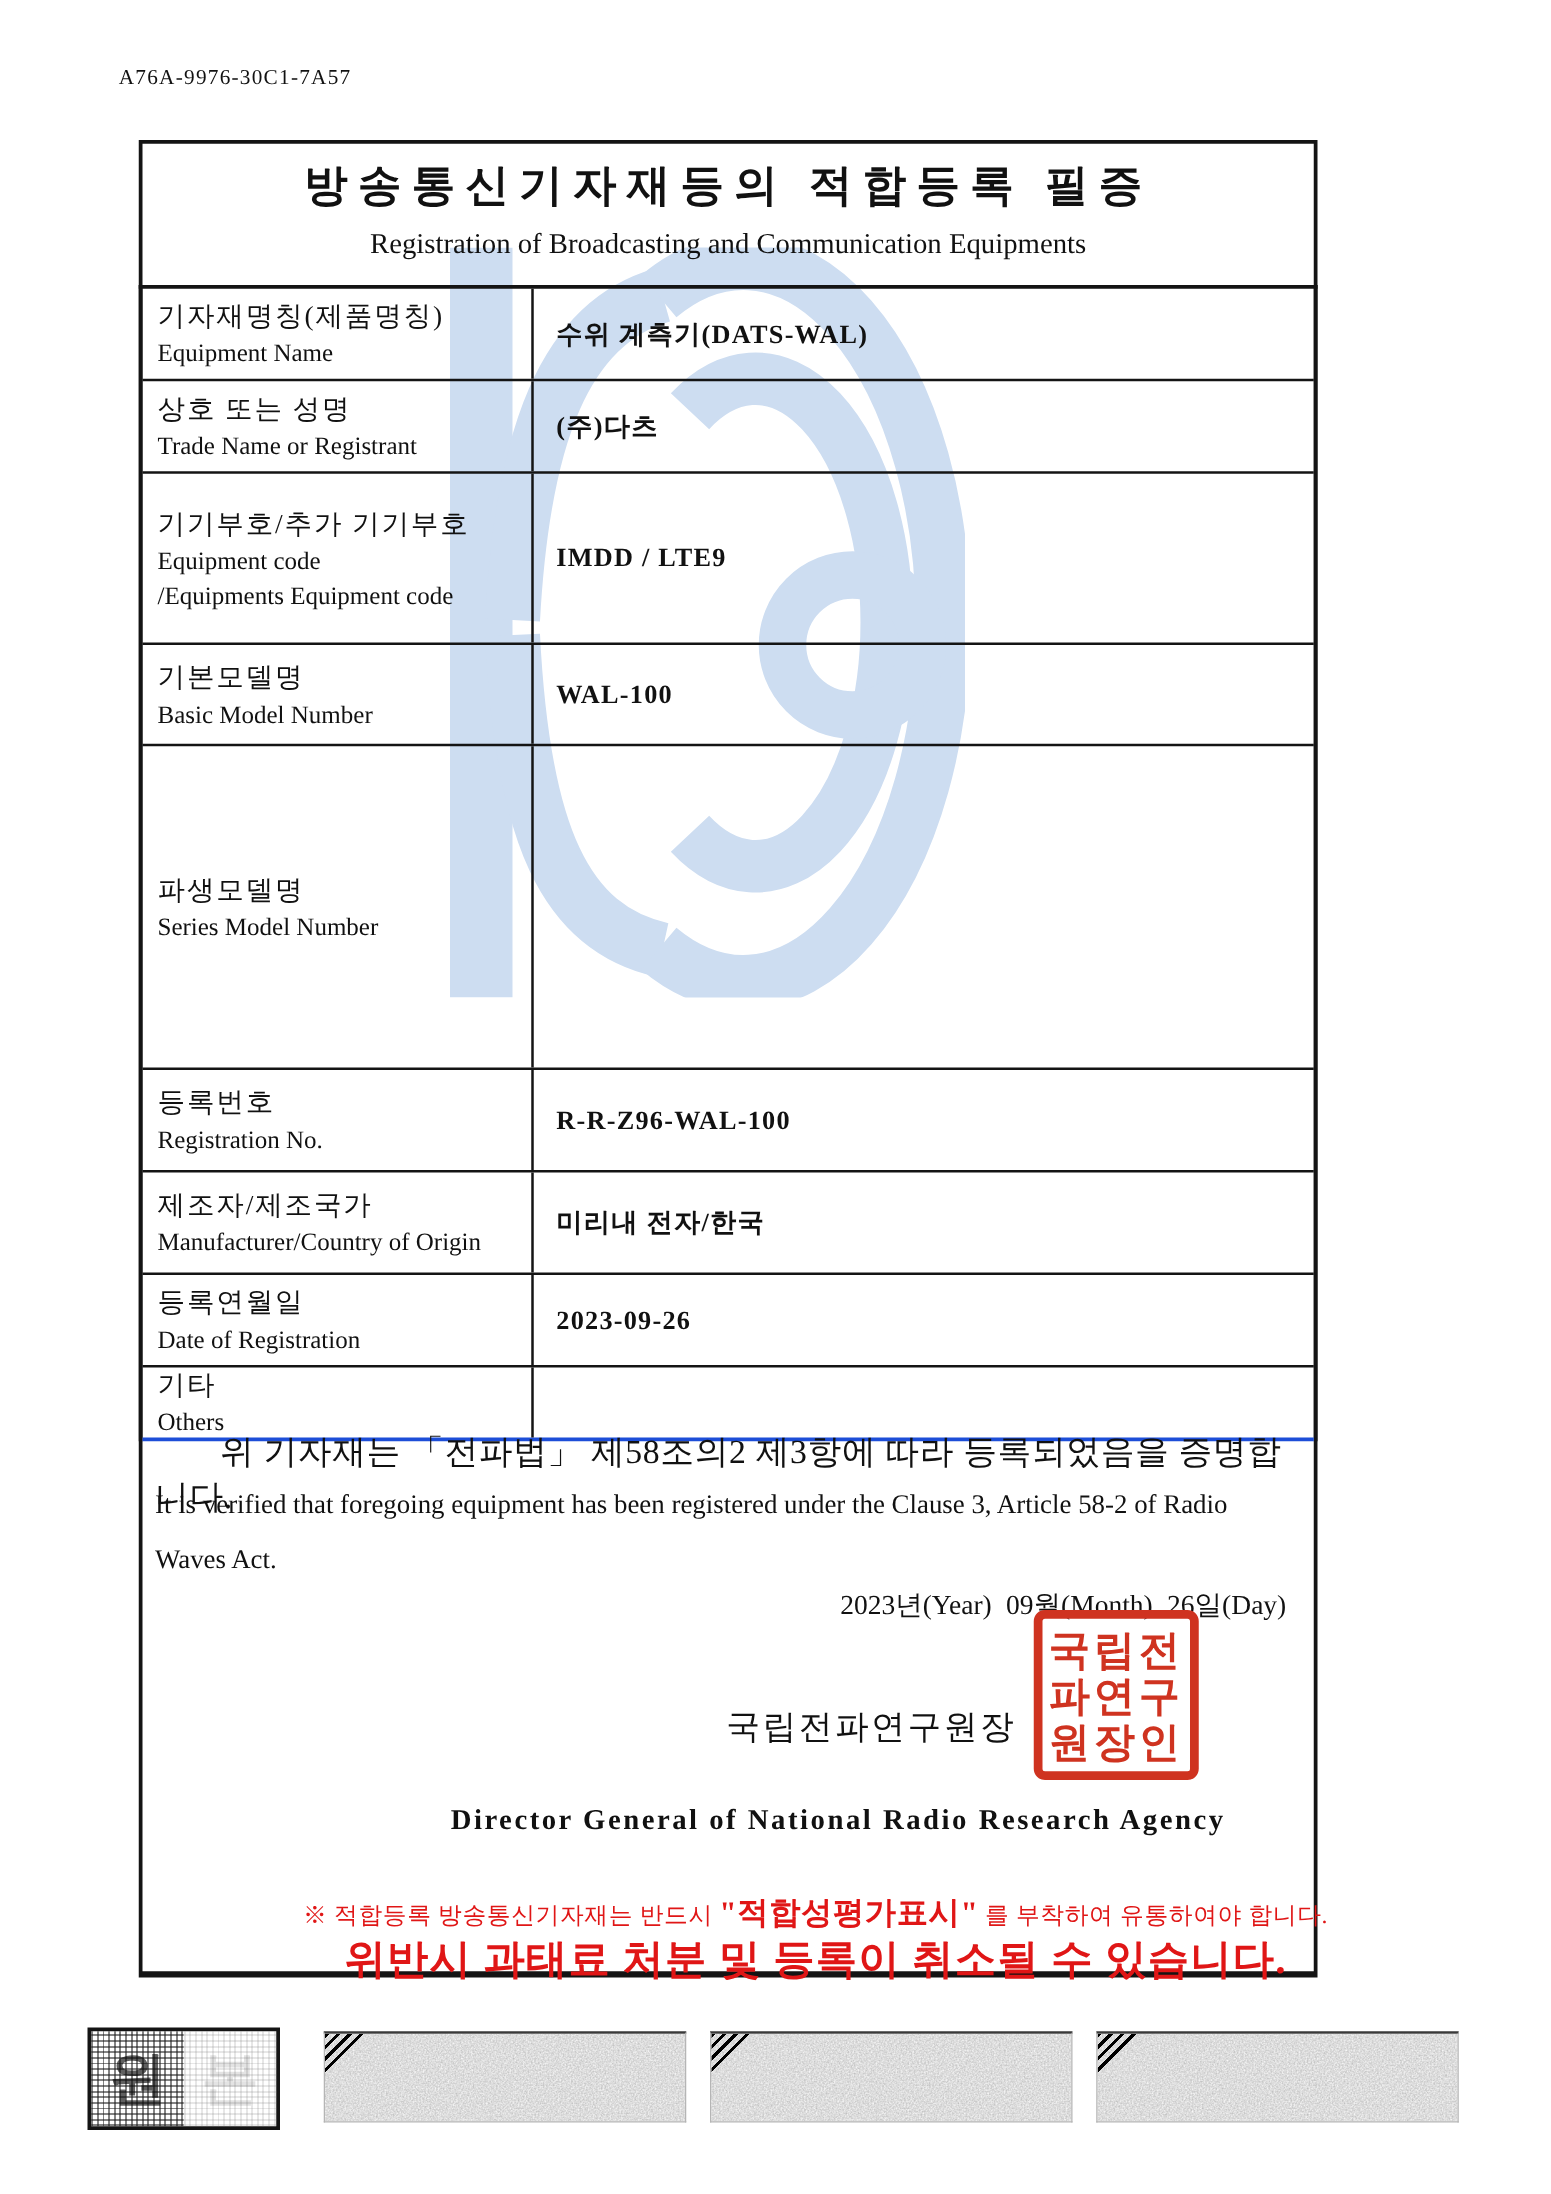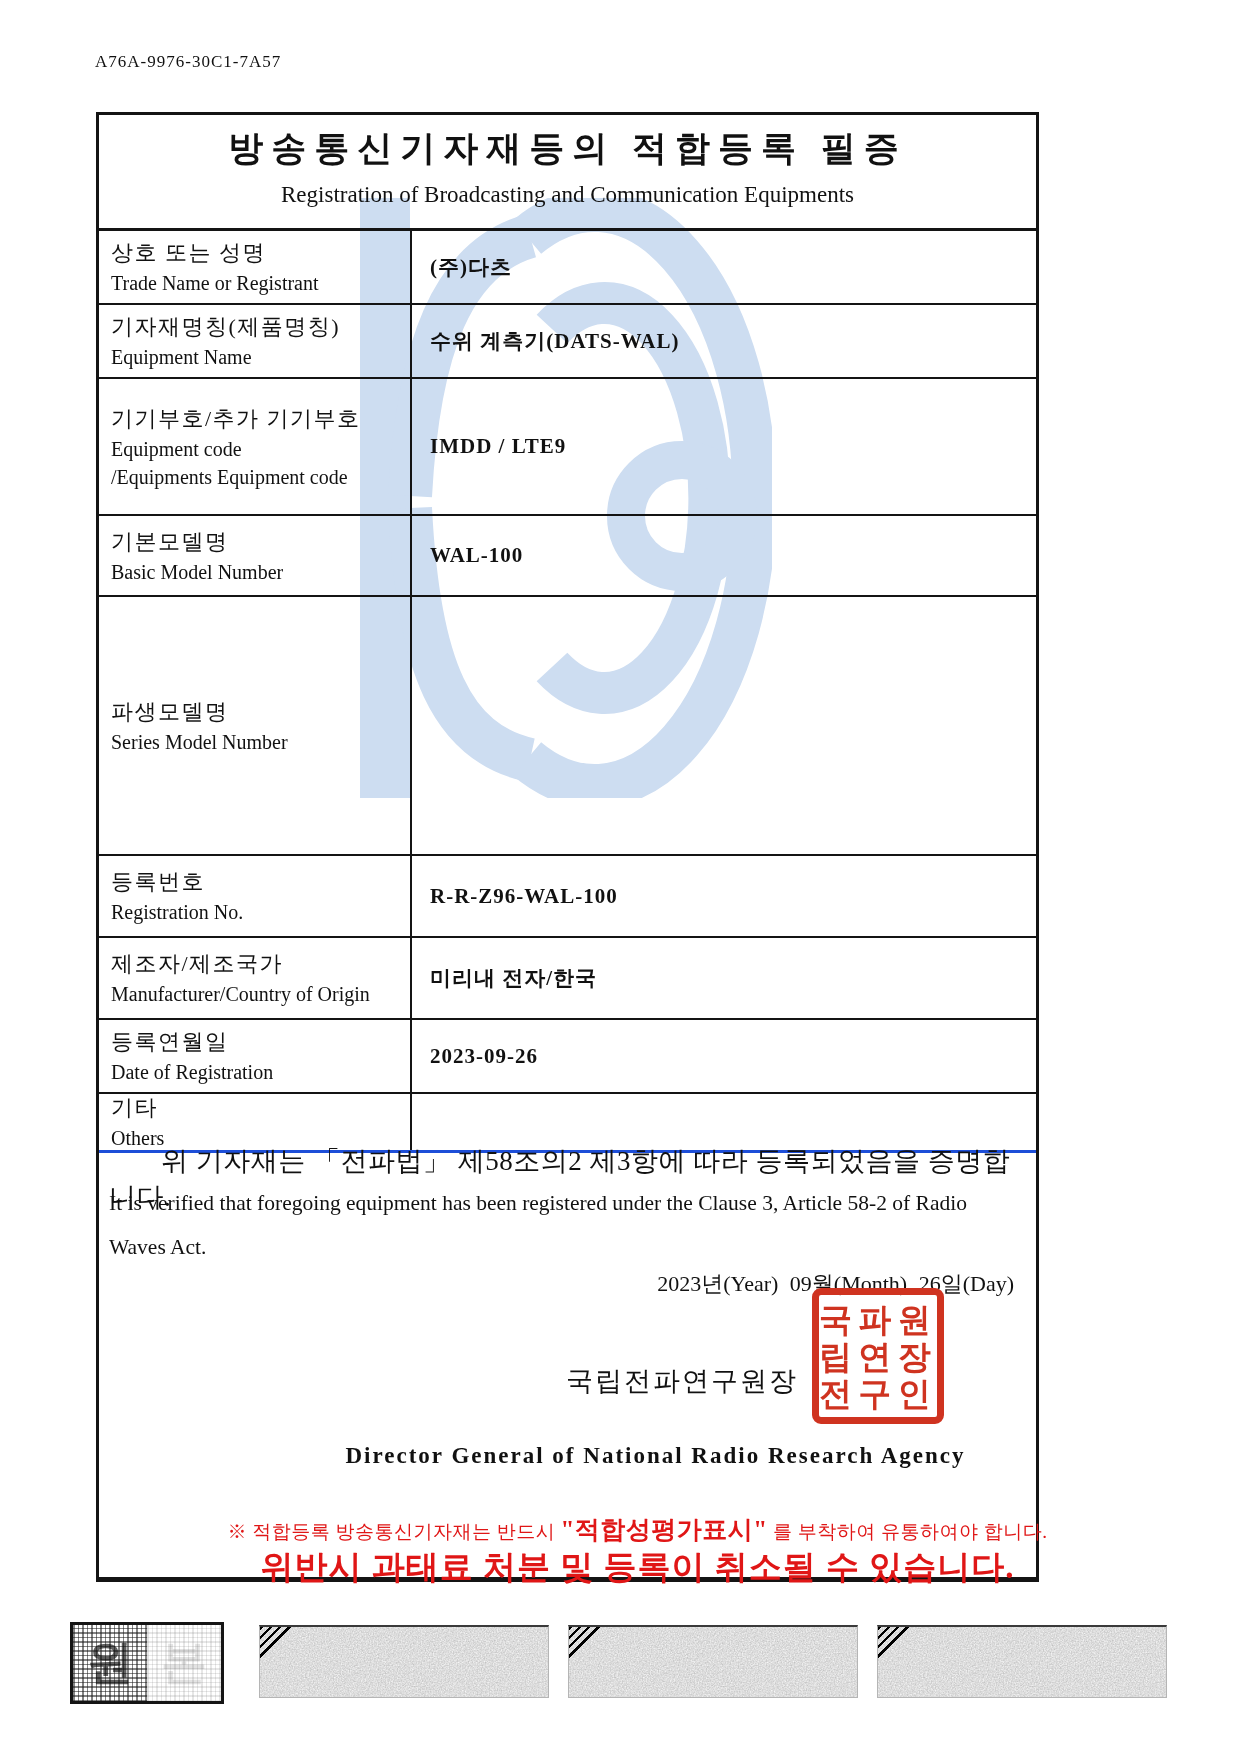--- a/index.html
+++ b/index.html
@@ -1,20 +1,20 @@
 <!DOCTYPE html>
 <html><head>
 <meta charset="utf-8">
 <style>
   html,body{margin:0;padding:0;background:#ffffff;}
   .page{position:relative;width:1241px;height:1755px;background:#fff;overflow:hidden;
         font-family:"Liberation Serif","DejaVu Serif",serif;color:#111;}
   .doc-code{position:absolute;left:95px;top:52px;font-size:17px;letter-spacing:1px;}
 
-  .cert{position:absolute;left:96px;top:112px;width:937px;height:1462px;
+  .cert{position:absolute;left:111px;top:112px;width:937px;height:1462px;
         border:3px solid #141414;border-bottom-width:5px;background:transparent;}
 
   
   .kc-wm{position:absolute;left:360px;top:198px;width:412px;height:600px;z-index:0;pointer-events:none;}
 
   .cert-inner{position:relative;z-index:1;width:100%;height:100%;}
 
   .title-ko{margin-top:10px;text-align:center;font-size:35px;font-weight:bold;letter-spacing:8px;}
   .title-en{margin-top:10px;text-align:center;font-size:23px;letter-spacing:0px;}
 
@@ -31,21 +31,21 @@
   .r5{height:80px}.r6{height:80px}.r7{height:72px}.r8{height:56px}
 
   .stmt-ko{position:absolute;left:0;top:1018px;width:100%;box-sizing:border-box;
            padding:0 10px;text-indent:52px;font-size:27px;letter-spacing:0.5px;}
   .stmt-en{position:absolute;left:0;top:1056px;width:100%;box-sizing:border-box;
            padding:0 8px 0 10px;font-size:21.5px;line-height:44px;}
   .date-line{position:absolute;left:0;top:1144px;width:100%;box-sizing:border-box;
              padding-right:22px;text-align:right;font-size:22px;word-spacing:6px;}
 
   .seal{position:absolute;left:713px;top:1163px;width:118px;height:122px;
-        border:7px solid #cf3320;border-radius:9px;display:flex;flex-direction:row;
+        border:7px solid #cf3320;border-radius:9px;display:flex;flex-direction:column;
         justify-content:center;align-items:center;background:rgba(255,255,255,0);}
   .seal div{font-family:"Liberation Sans","DejaVu Sans",sans-serif;font-weight:bold;
             font-size:33px;line-height:37px;letter-spacing:3px;color:#cf3320;}
 
   .issuer-ko{position:absolute;right:238px;top:1238px;font-size:27px;letter-spacing:2px;}
   .issuer-en{position:absolute;left:0;top:1318px;width:100%;text-align:center;
              transform:translateX(88px);font-size:23px;font-weight:bold;letter-spacing:2px;}
 
   .warn1{position:absolute;left:0;top:1388px;width:100%;text-align:center;
          transform:translateX(70px);color:#e01616;font-size:19px;letter-spacing:0.5px;}
@@ -92,34 +92,34 @@
   </svg>
 
   <div class="cert">
     <div class="cert-inner">
 
       <div class="title-ko">방송통신기자재등의 적합등록 필증</div>
       <div class="title-en">Registration of Broadcasting and Communication Equipments</div>
 
       <div class="tbl">
 
+        <div class="row r1">
+          <div class="cell-label">
+            <div class="lab-ko">기자재명칭(제품명칭)</div>
+            <div class="lab-en">Equipment Name</div>
+          </div>
+          <div class="cell-value">수위 계측기(DATS-WAL)</div>
+        </div>
+
         <div class="row r0">
           <div class="cell-label">
             <div class="lab-ko">상호 또는 성명</div>
             <div class="lab-en">Trade Name or Registrant</div>
           </div>
           <div class="cell-value">(주)다츠</div>
-        </div>
-
-        <div class="row r1">
-          <div class="cell-label">
-            <div class="lab-ko">기자재명칭(제품명칭)</div>
-            <div class="lab-en">Equipment Name</div>
-          </div>
-          <div class="cell-value">수위 계측기(DATS-WAL)</div>
         </div>
 
         <div class="row r2">
           <div class="cell-label">
             <div class="lab-ko">기기부호/추가 기기부호</div>
             <div class="lab-en">Equipment code</div>
             <div class="lab-en">/Equipments Equipment code</div>
           </div>
           <div class="cell-value">IMDD / LTE9</div>
         </div>

